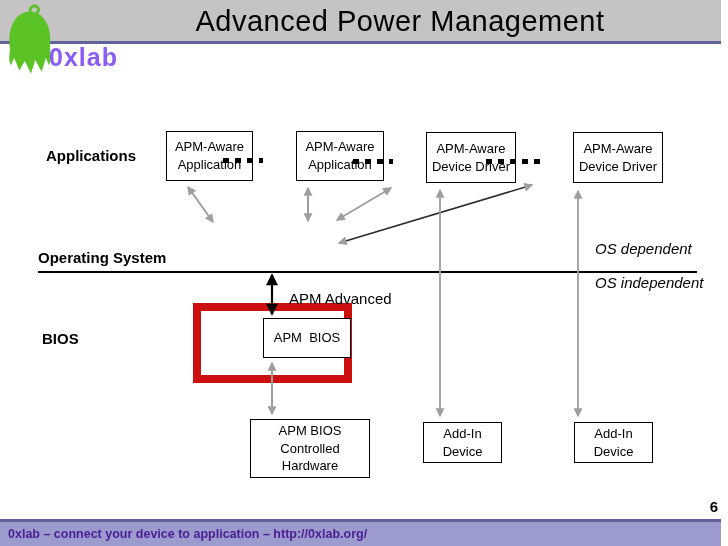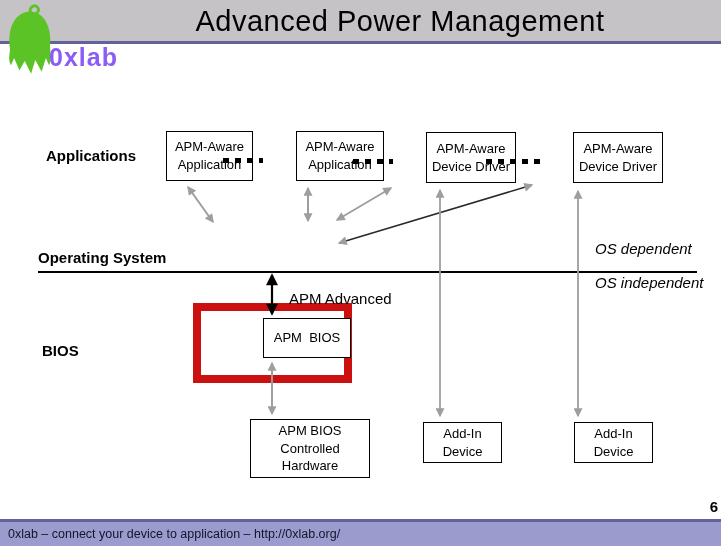--- a/index.html
+++ b/index.html
@@ -34,41 +34,41 @@
 
   .red-rect{position:absolute;left:193px;top:303px;width:159px;height:80px;
             box-sizing:border-box;border:8px solid #cc1010;background:transparent;z-index:1;}
 
   
   .lbl{position:absolute;font-size:15px;z-index:2;}
   .lbl.bold{font-weight:bold;}
   .lbl.ital{font-style:italic;}
   .lbl-apps{left:46px;top:147px;}
   .lbl-os{left:38px;top:241px;margin-top:8px;}
-  .lbl-bios{left:42px;top:330px;margin-top:12px;}
+  .lbl-bios{left:42px;top:330px;}
   .lbl-osdep{left:595px;top:240px;}
   .lbl-osind{left:595px;top:274px;}
   .lbl-apmint{left:289px;top:290px;}
 
   .divider{position:absolute;left:38px;top:271px;width:659px;height:2px;background:#000;z-index:1;}
 
   
   .dash{position:absolute;height:5px;z-index:2;
         background:repeating-linear-gradient(90deg,#000 0 6px,transparent 6px 12px);}
   .dash1{left:223px;top:158px;width:40px;}
   .dash2{left:353px;top:159px;width:40px;}
   .dash3{left:486px;top:159px;width:54px;}
 
   .arrows{position:absolute;left:0;top:0;z-index:3;pointer-events:none;}
 
   
   .footer-rule{position:absolute;left:0;top:519px;width:721px;height:3px;background:#62629b;}
   .footer-bar{position:absolute;left:0;top:522px;width:721px;height:24px;background:#9b9bce;
               display:flex;align-items:center;}
-  .footer-text{margin-left:8px;font-size:12.5px;font-weight:normal;color:#0f172a;}
+  .footer-text{margin-left:8px;font-size:12.5px;font-weight:bold;color:#4c1d95;}
   .page-number{position:absolute;left:698px;top:498px;width:20px;text-align:right;
                font-size:15px;font-weight:bold;color:#000;}
 </style>
 </head>
 <body>
 
 <div class="slide">
 
   <div class="header-bar"></div>
   <div class="header-rule"></div>

